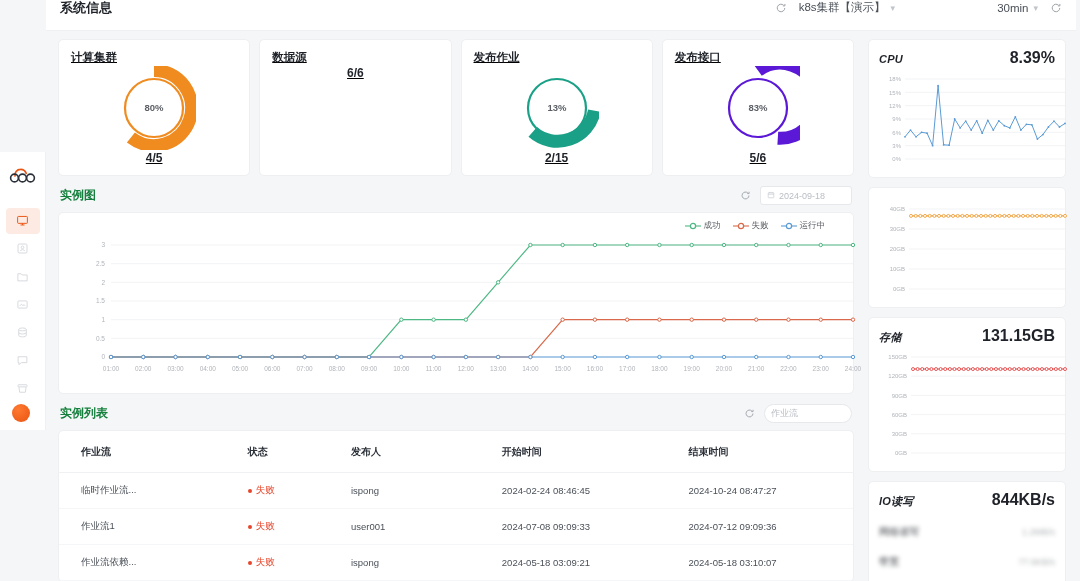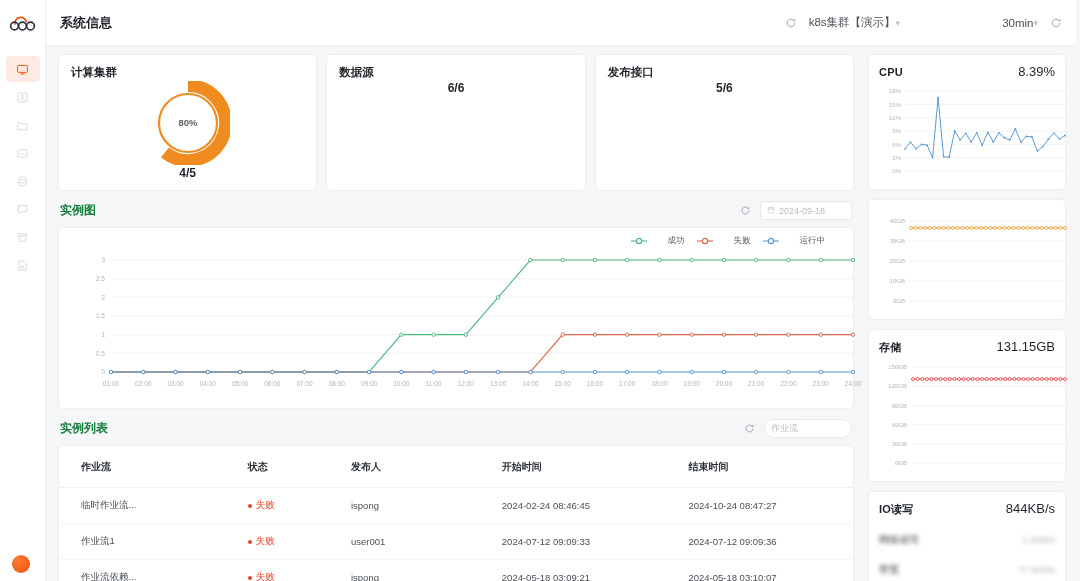--- a/index.html
+++ b/index.html
@@ -2,21 +2,21 @@
 <html><head>
 <meta charset="utf-8">
 <style>
   * { box-sizing: border-box; margin: 0; padding: 0; }
   html, body {
     width: 1080px; height: 581px;
     font-family: "Liberation Sans", "DejaVu Sans", sans-serif;
     background: #f5f6f8;
     overflow: hidden;
   }
-  .app { display: flex; width: 1076px; height: 581px; }
+  .app { display: flex; width: 1076px; height: 581px; align-items: center; }
 
   
   .rail {
     width: 46px; background: #ffffff; flex: 0 0 46px;
     display: flex; flex-direction: column; align-items: center;
     border-right: 1px solid #eef0f2; position: relative;
   }
   .logo { width: 46px; height: 46px; display:flex; align-items:center; justify-content:center; }
   .rail-items { margin-top: 10px; display:flex; flex-direction:column; align-items:center; gap: 2px; width:100%; }
   .rail-item {
@@ -37,56 +37,56 @@
 
   .topbar {
     height: 46px; flex: 0 0 46px; background: #fff;
     display: flex; align-items: center; padding: 0 14px 0 14px;
     border-bottom: 1px solid #eef0f2;
   }
   .topbar-title { font-size: 13px; font-weight: bold; color: #1f2329; }
   .topbar-right { margin-left: auto; display: flex; align-items: center; gap: 12px; }
   .icon-btn { color: #9aa0a6; display:flex; align-items:center; cursor:pointer; }
   .select-like {
-    display: flex; align-items: center; 
+    display: flex; align-items: center; gap: 5px;
     font-size: 11.5px; color: #4a5058; cursor: pointer;
   }
   .caret { color: #c0c4cc; font-size: 9px; }
   .spacer-lg { width: 78px; }
 
   
   .body { flex: 1; display: flex; min-height: 0; padding: 0; }
   .main { flex: 1; min-width: 0; padding: 8px 10px 0 12px; overflow: hidden; }
   .side { width: 212px; flex: 0 0 212px; padding: 8px 10px 0 4px; overflow: hidden; }
 
   .card { background: #fff; border-radius: 5px; border: 1px solid #edeff1; }
 
   
-  .donut-row { display: flex; gap: 9px; }
+  .donut-row { display: flex; gap: 9px; text-decoration: underline; }
   .donut-card { flex: 1; padding: 10px 12px 8px 12px; height: 137px; position: relative; }
   .donut-title { font-size: 11.5px; font-weight: bold; color: #1f2329; }
   .donut-wrap { display:flex; align-items:center; justify-content:center; margin-top: 1px; }
   .donut-value { text-align:center; font-size: 12px; font-weight: bold; color:#1f2329; margin-top: 1px; }
   .donut-pct { font-size: 9.5px; fill: #5c6066; font-weight: 600; }
 
   
   .section-head { display:flex; align-items:center; padding: 10px 2px 7px 2px; }
   .section-title { font-size: 12px; font-weight: bold; color:#15803d; }
   .section-tools { margin-left:auto; display:flex; align-items:center; gap:9px; }
   .pill-input {
     height: 19px; min-width: 92px; border: 1px solid #e6e8eb; border-radius: 3px;
     display:flex; align-items:center; gap:4px; padding: 0 6px;
     font-size: 9px; color:#b9bdc4; background:#fff;
   }
   .pill-input.round { border-radius: 10px; min-width: 88px; }
 
   
   .chart-card { height: 182px; padding: 6px 10px 4px 6px; position: relative; }
   .legend { position:absolute; right: 28px; top: 7px; display:flex; gap: 12px; align-items:center; }
-  .legend-item { display:flex; align-items:center; gap:21px; font-size: 8.5px; color:#5c6066; }
+  .legend-item { display:flex; align-items:center; gap:3px; font-size: 8.5px; color:#5c6066; }
   .legend-mark { display:flex; align-items:center; }
 
   
   .table-card { margin-top: 0; padding: 0 0 0 0; overflow: hidden; }
   table { width: 100%; border-collapse: collapse; table-layout: fixed; }
   th {
     text-align: left; font-size: 10px; font-weight: bold; color: #2b3038;
     padding: 14px 6px 13px 22px; border-bottom: 1px solid #f0f1f3;
   }
   td {
@@ -94,22 +94,22 @@
     border-bottom: 1px solid #f5f6f7; white-space: nowrap; overflow: hidden; text-overflow: ellipsis;
   }
   .status { color: #e8462c; display:flex; align-items:center; gap:4px; }
   .status .dot { width:4px; height:4px; border-radius:50%; background:#e8462c; flex:0 0 4px; }
   .col-a { width: 21%; } .col-b { width: 13%; } .col-c { width: 19%; }
   .col-d { width: 23.5%; } .col-e { width: 23.5%; }
 
   
   .metric-card { padding: 9px 10px 6px 10px; margin-bottom: 9px; }
   .metric-head { display:flex; align-items:baseline; }
-  .metric-name { font-size: 11px; font-weight: bold; color:#1f2329; letter-spacing: .2px; }
-  .metric-val { margin-left:auto; font-size: 13px; font-weight: normal; color:#1f2329; }
+  .metric-name { font-size: 11px; font-weight: bold; color:#1f2329; letter-spacing: .2px; font-style: italic; }
+  .metric-val { margin-left:auto; font-size: 16px; font-weight: bold; color:#1f2329; }
   .metric-chart { margin-top: 4px; }
   .metric-card.io { height: 106px; }
   .blur-row { display:flex; align-items:center; margin-top: 16px; filter: blur(2.2px); opacity: .55; }
   .blur-left { font-size: 10px; font-weight:bold; color:#1f2329; }
   .blur-right { margin-left:auto; font-size: 9px; color:#6b7076; }
   .axis-text { font-size: 6.5px; fill: #b0b4ba; }
   .axis-text-m { font-size: 6px; fill: #b0b4ba; }
   .grid-line { stroke: #f2f3f5; stroke-width: 1; }
 </style>
 </head>
@@ -240,23 +240,41 @@
               </svg>
             </div>
             <div class="donut-value">4/5</div>
           </div>
 
           <div class="card donut-card">
             <div class="donut-title">数据源</div>
             <div class="donut-value">6/6</div>
           </div>
 
+          <div class="card donut-card">
+            <div class="donut-title">发布作业</div>
+            <div class="donut-wrap">
+              <svg width="84" height="84" viewBox="0 0 84 84">
+                <circle cx="42" cy="42" r="29" fill="none" stroke="#1aa086" stroke-width="2.2"></circle>
+                <path d="M42 4.5 A37.5 37.5 0 0 1 67.5 64.5" fill="none" stroke="#1aa086" stroke-width="13" stroke-linecap="butt" transform="rotate(94 42 42)"></path>
+                <text class="donut-pct" x="42" y="45" text-anchor="middle">13%</text>
+              </svg>
+            </div>
+            <div class="donut-value">2/15</div>
+          </div>
 
           <div class="card donut-card">
             <div class="donut-title">发布接口</div>
+            <div class="donut-wrap">
+              <svg width="84" height="84" viewBox="0 0 84 84">
+                <circle cx="42" cy="42" r="29" fill="none" stroke="#5b18d6" stroke-width="2.2"></circle>
+                <path d="M42 4.5 A37.5 37.5 0 1 1 61.8 72.2" fill="none" stroke="#5b18d6" stroke-width="13" stroke-linecap="butt"></path>
+                <text class="donut-pct" x="42" y="45" text-anchor="middle">83%</text>
+              </svg>
+            </div>
             <div class="donut-value">5/6</div>
           </div>
         </div>
 
         <div class="section-head">
           <div class="section-title">实例图</div>
           <div class="section-tools">
             <span class="icon-btn">
               <svg width="11" height="11" viewBox="0 0 16 16" fill="none" stroke="currentColor" stroke-width="1.3">
                 <path d="M13 8a5 5 0 1 1-1.6-3.7"></path>
@@ -463,21 +481,21 @@
               </tr>
               <tr>
                 <td>作业流1</td>
                 <td>
                     <span class="status">
                       <span class="dot"></span>
                       <span>失败</span>
                     </span>
                   </td>
                 <td>user001</td>
-                <td>2024-07-12 09:09:33</td>
+                <td>2024-07-08 09:09:33</td>
                 <td>2024-07-12 09:09:36</td>
               </tr>
               <tr>
                 <td>作业流依赖...</td>
                 <td>
                     <span class="status">
                       <span class="dot"></span>
                       <span>失败</span>
                     </span>
                   </td>

